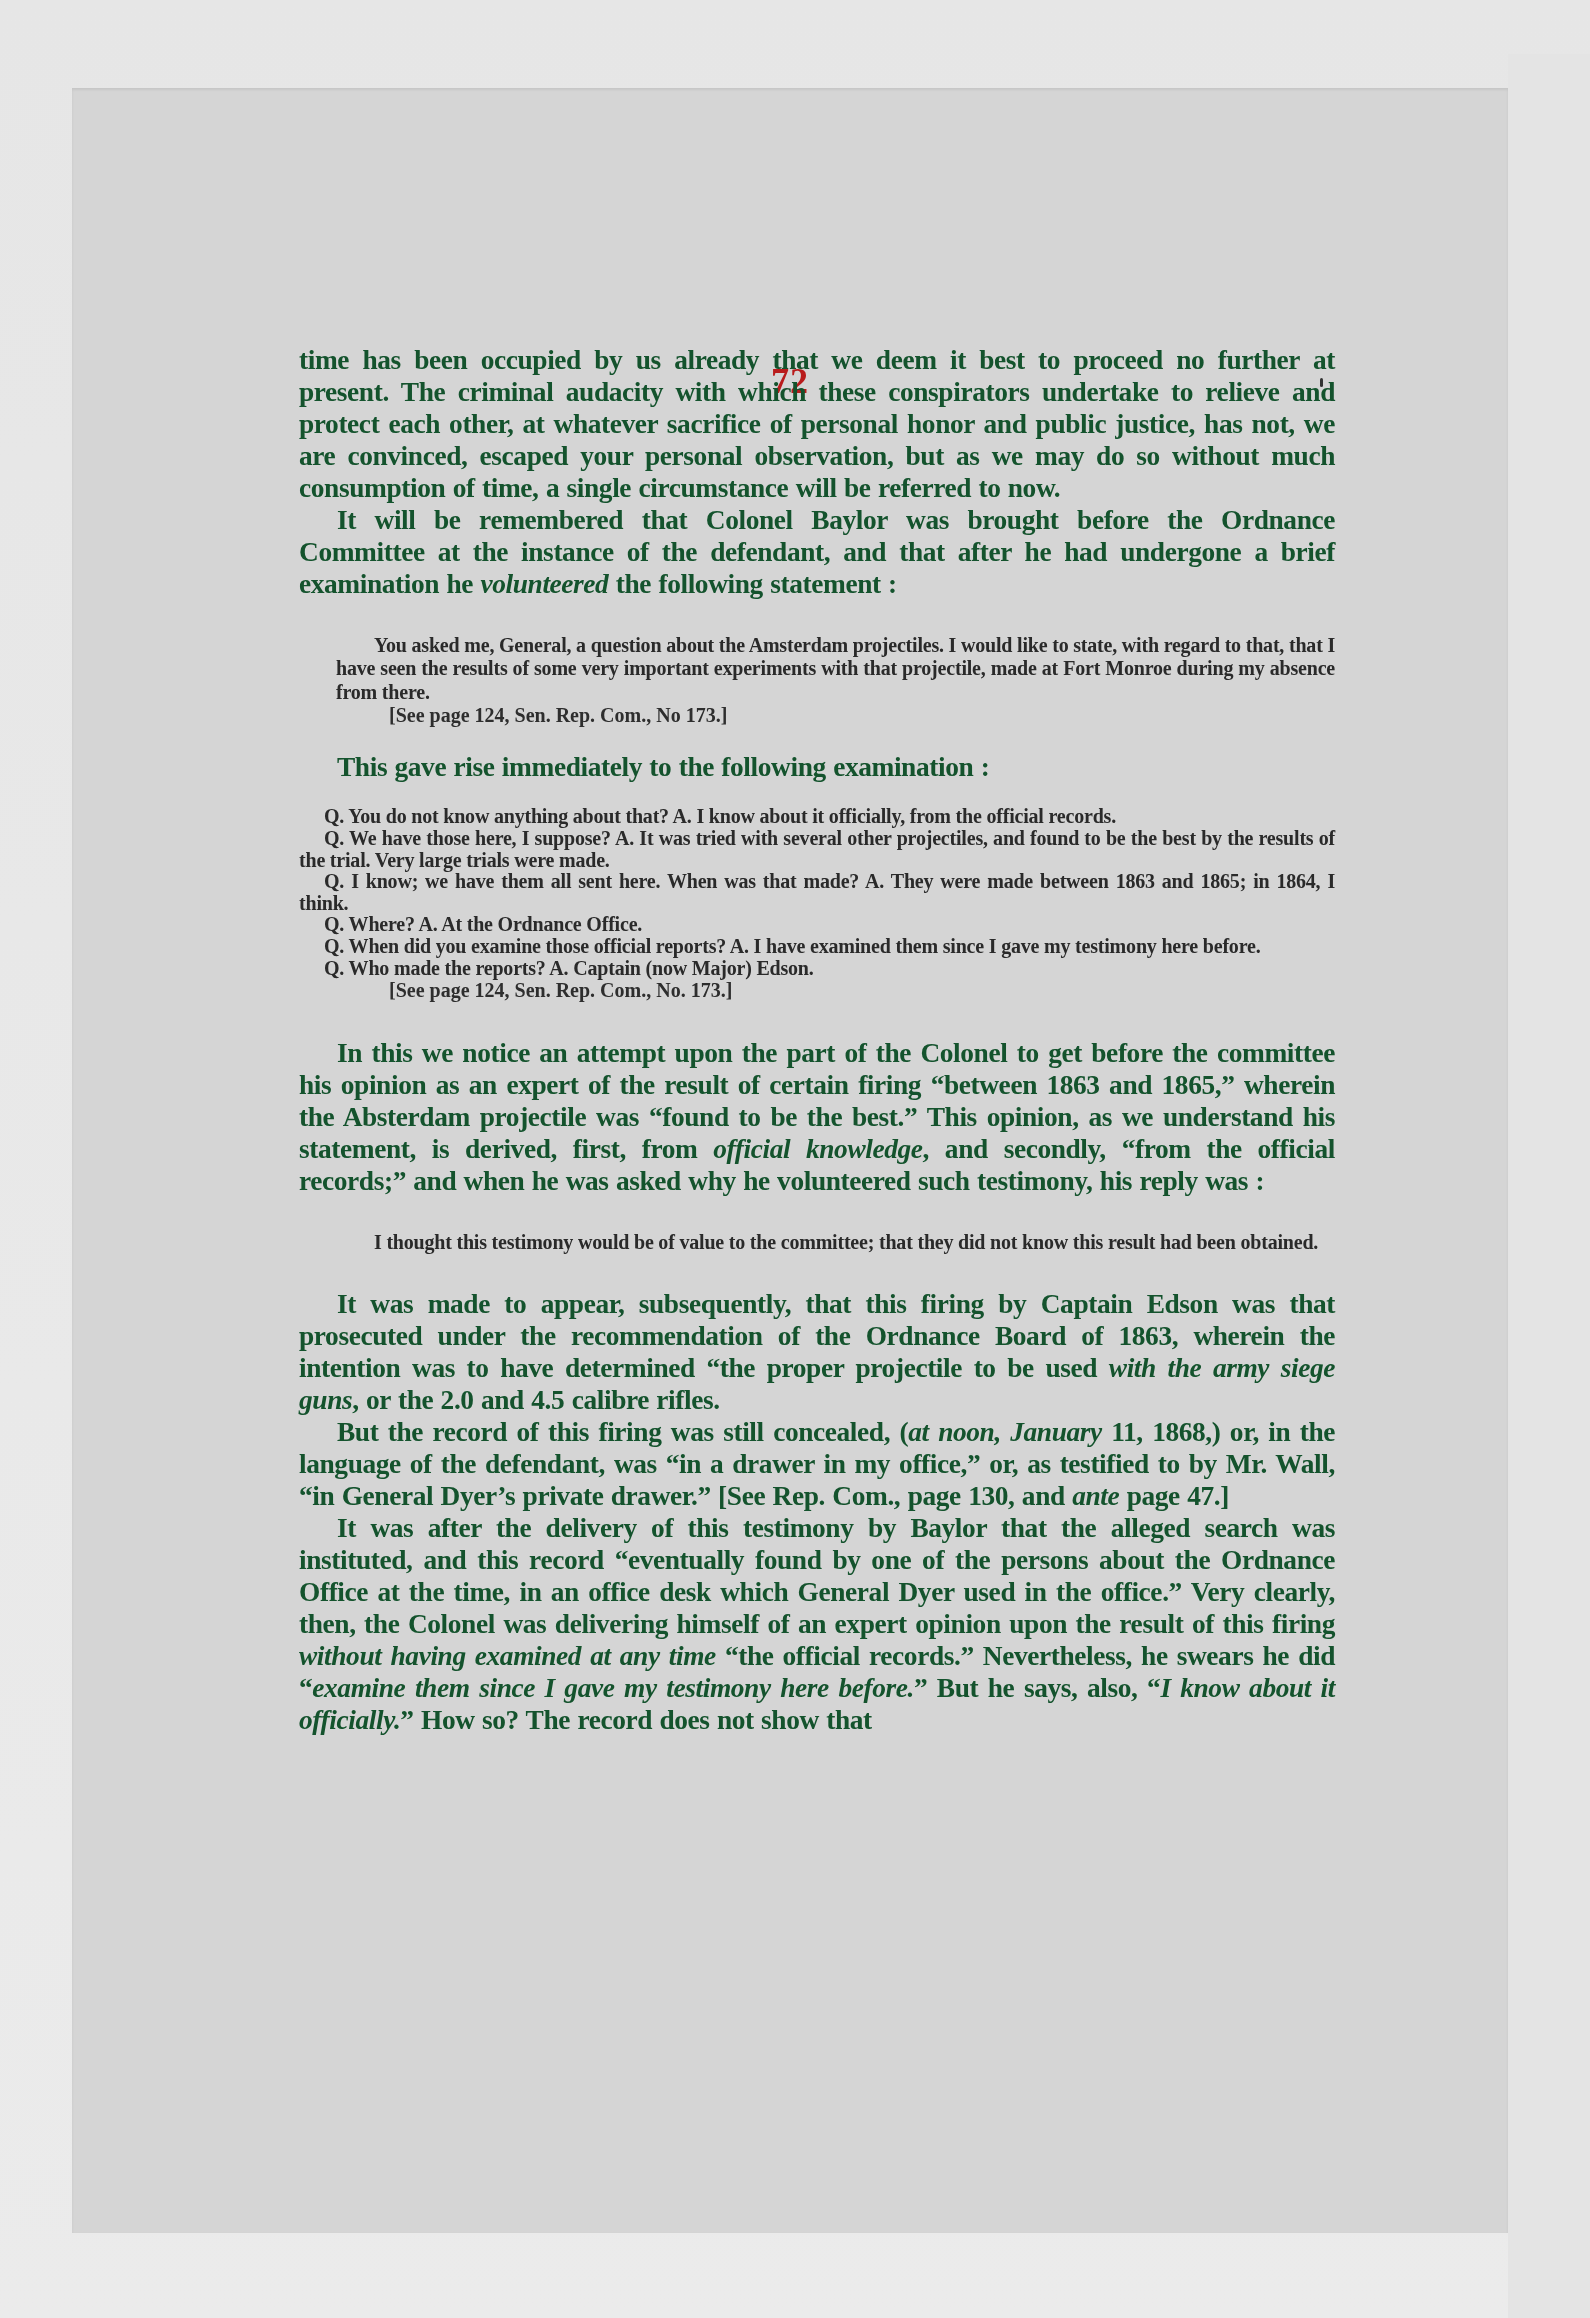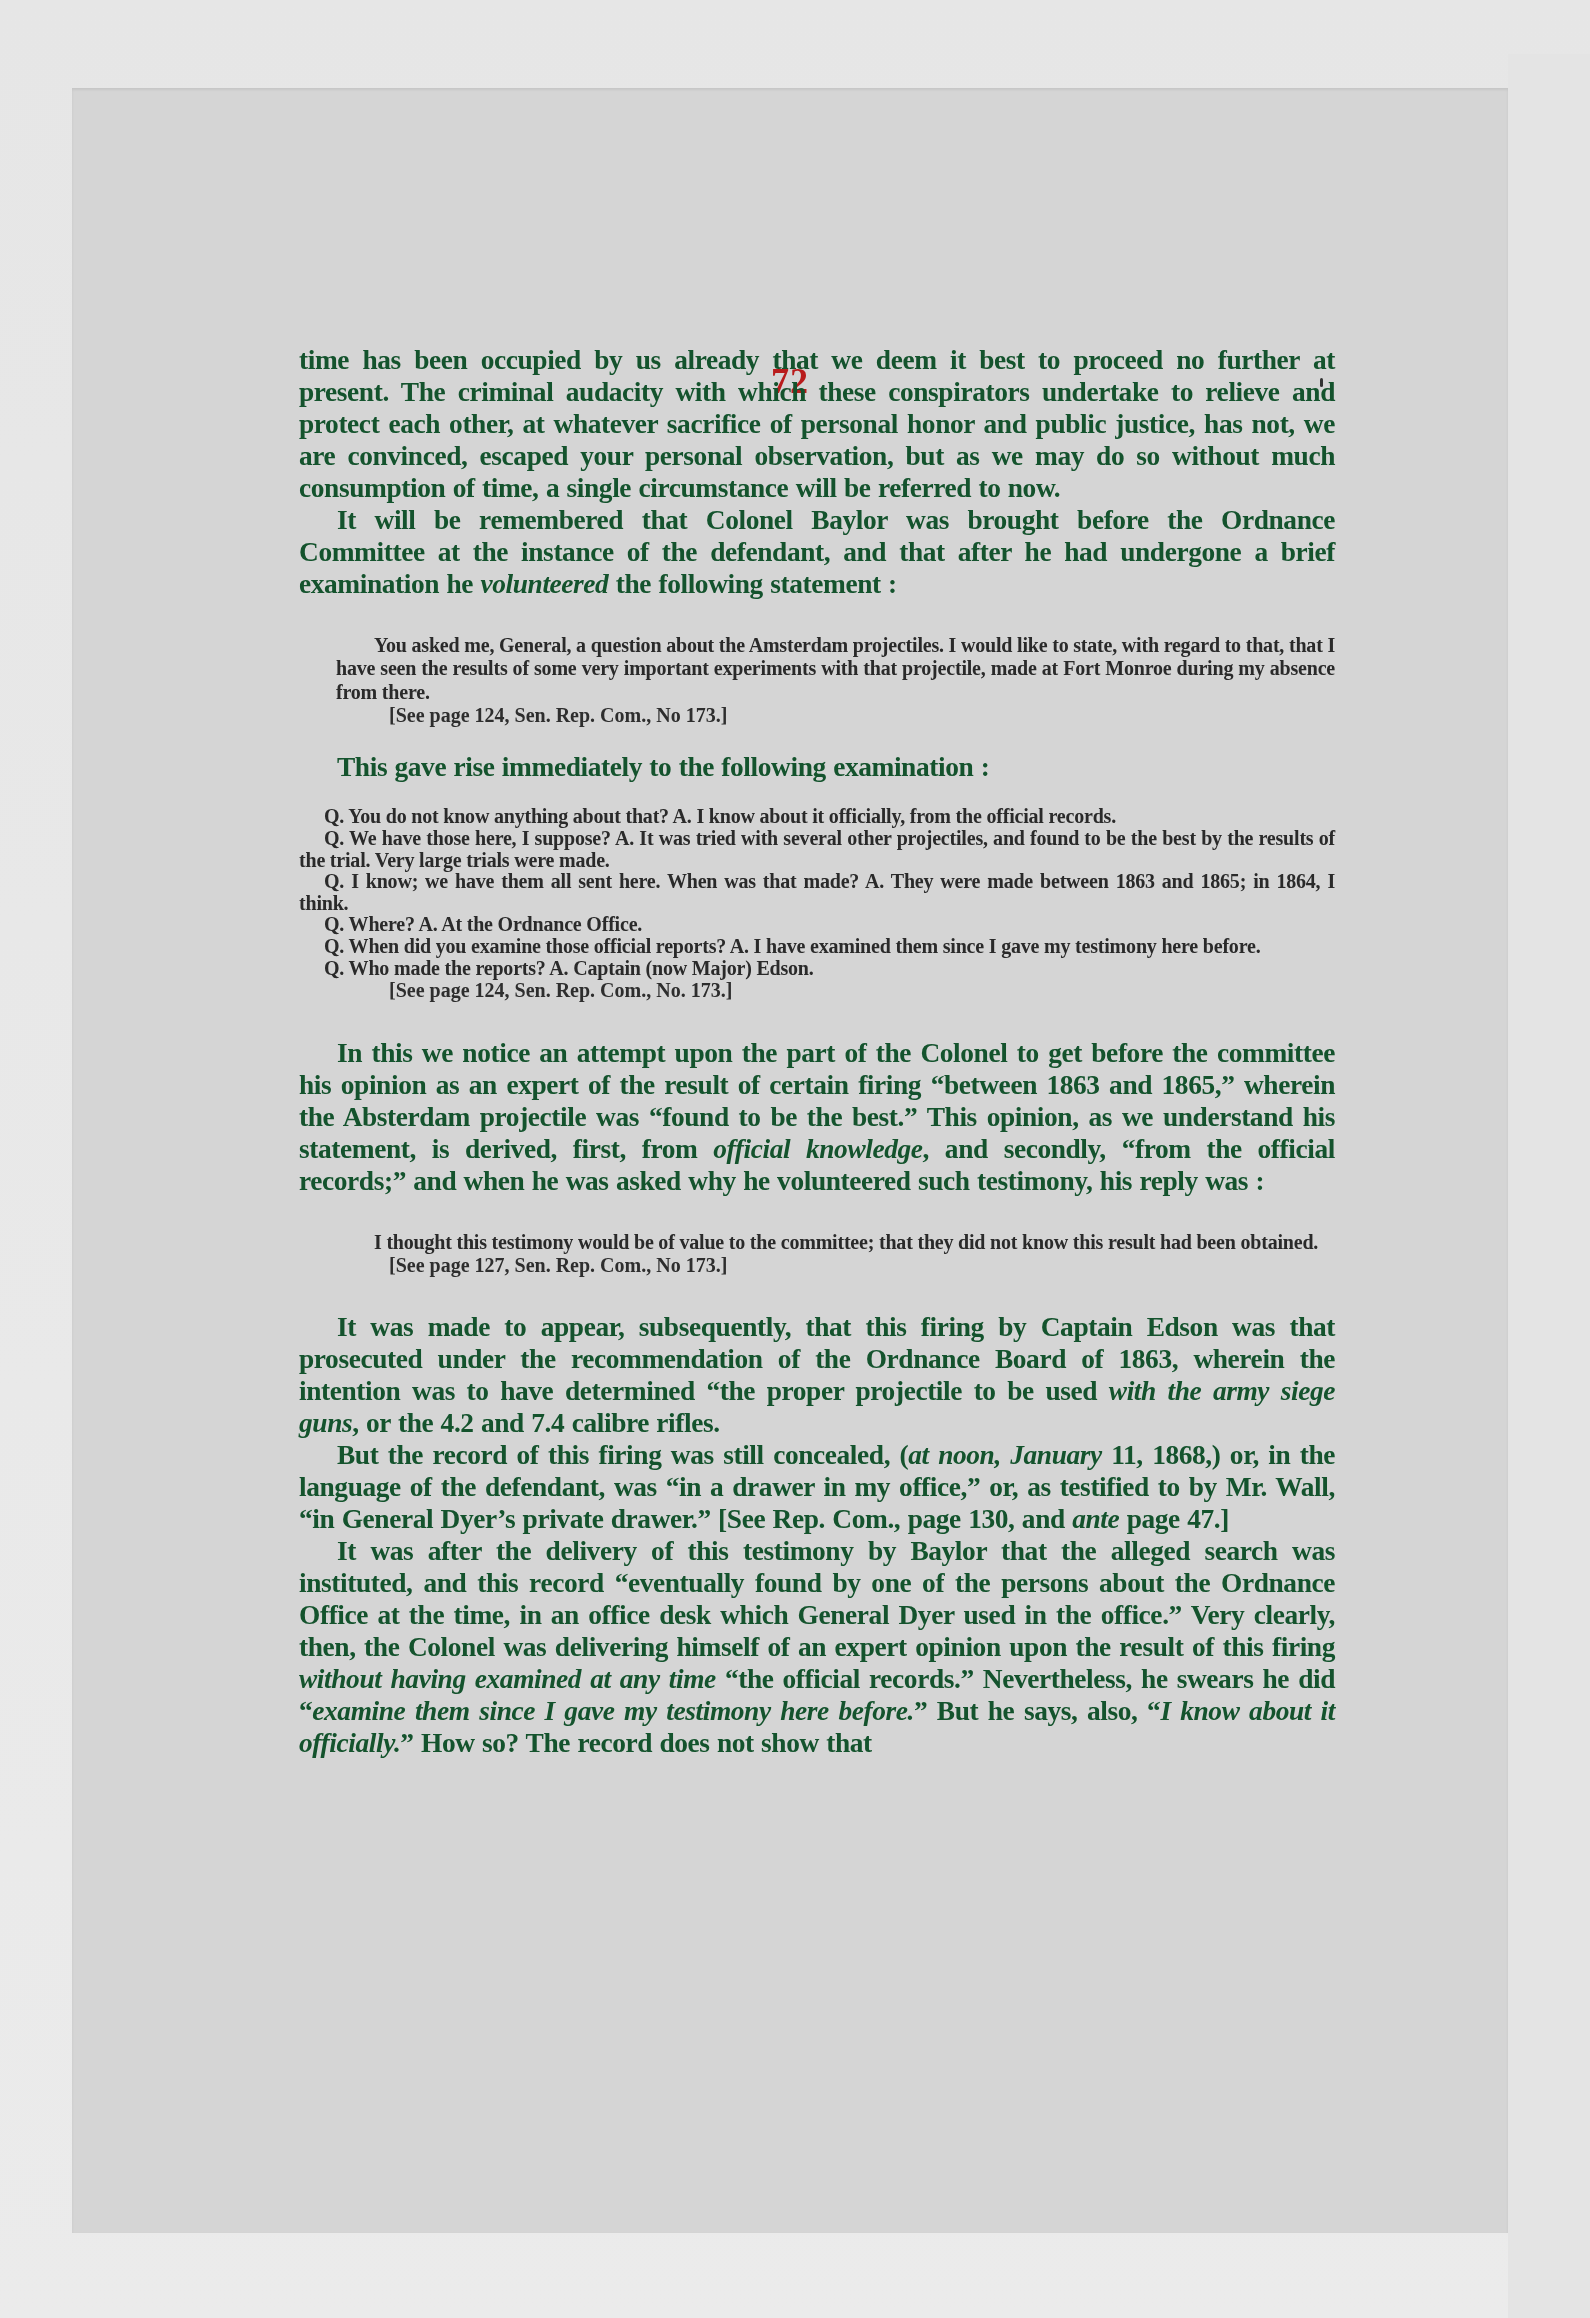--- a/index.html
+++ b/index.html
@@ -148,24 +148,23 @@
   </div>
   <p class="citation">[See page 124, Sen. Rep. Com., No. 173.]</p>
 
   <div class="gap-l"></div>
 
   <p class="body-para indent"><span>In this we notice an attempt upon the part of the Colonel to get before the committee his opinion as an expert of the result of certain firing “between 1863 and 1865,” wherein the Absterdam projectile was “found to be the best.” This opinion, as we understand his statement, is derived, first, from </span><em>official knowledge</em><span>, and secondly, “from the official records;” and when he was asked why he volunteered such testimony, his reply was :</span></p>
 
   <div class="gap-l"></div>
 
   <p class="quote-para indent">I thought this testimony would be of value to the committee; that they did not know this result had been obtained.</p>
-  <p class="citation">[See page 127, Sen. Rep. Com., No 173.]</p>
 
   <div class="gap-l"></div>
 
-  <p class="body-para indent"><span>It was made to appear, subsequently, that this firing by Captain Edson was that prosecuted under the recommendation of the Ordnance Board of 1863, wherein the intention was to have determined “the proper projectile to be used </span><em>with the army siege guns</em><span>, or the 4.2 and 7.4 calibre rifles.</span></p>
+  <p class="body-para indent"><span>It was made to appear, subsequently, that this firing by Captain Edson was that prosecuted under the recommendation of the Ordnance Board of 1863, wherein the intention was to have determined “the proper projectile to be used </span><em>with the army siege guns</em><span>, or the 2.0 and 4.5 calibre rifles.</span></p>
 
   <p class="body-para indent"><span>But the record of this firing was still concealed, (</span><em>at noon, January</em><span> 11, 1868,) or, in the language of the defendant, was “in a drawer in my office,” or, as testified to by Mr. Wall, “in General Dyer’s private drawer.” [See Rep. Com., page 130, and </span><em>ante</em><span> page 47.]</span></p>
 
   <p class="body-para indent"><span>It was after the delivery of this testimony by Baylor that the alleged search was instituted, and this record “eventually found by one of the persons about the Ordnance Office at the time, in an office desk which General Dyer used in the office.” Very clearly, then, the Colonel was delivering himself of an expert opinion upon the result of this firing </span><em>without having examined at any time</em><span> “the official records.” Nevertheless, he swears he did “</span><em>examine them since I gave my testimony here before.</em><span>” But he says, also, “</span><em>I know about it officially.</em><span>” How so? The record does not show that</span></p>
 
 </div>
 
 
 </body></html>

